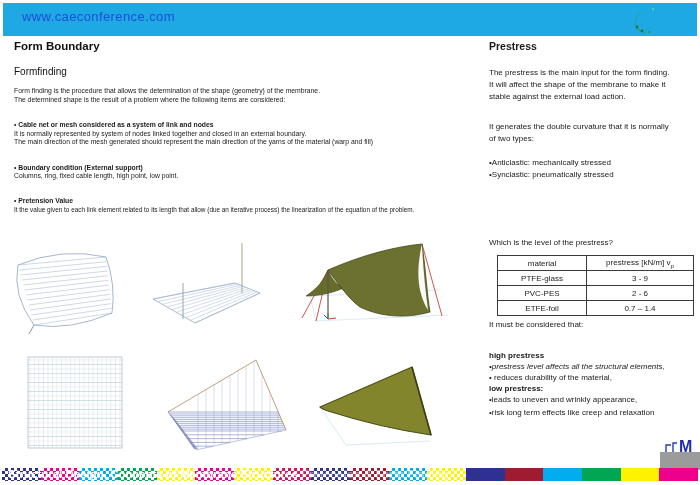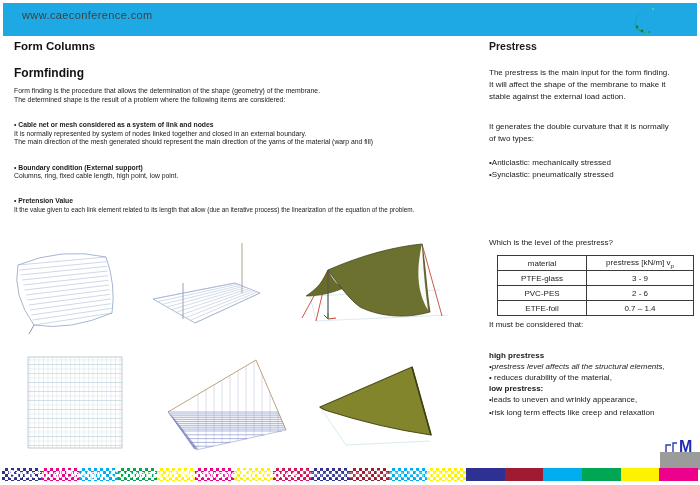--- a/index.html
+++ b/index.html
@@ -1,25 +1,25 @@
 <!DOCTYPE html>
 <html><head>
 <meta charset="utf-8">
 <style>
   html,body{margin:0;padding:0;background:#fff;}
   .page{position:relative;width:700px;height:485px;background:#fff;overflow:hidden;
         font-family:"Liberation Sans",sans-serif;color:#111;}
   
   .topbar{position:absolute;left:3px;top:3px;width:694px;height:33px;background:#1fa9e4;}
-  .url{position:absolute;left:22px;top:9px;font-size:11px;color:#404040;letter-spacing:.4px;}
+  .url{position:absolute;left:22px;top:9px;font-size:13px;color:#1d4ed8;letter-spacing:.4px;}
   .cae-logo{position:absolute;left:619px;top:2px;width:48px;height:30px;}
   
   .lt{position:absolute;white-space:nowrap;}
   .title{font-size:11.5px;font-weight:bold;}
-  .subhead{font-size:12px;font-weight:bold;}
+  .subhead{font-size:10px;font-weight:normal;}
   .body6{font-size:6.8px;color:#1a1a1a;}
   .bold{font-weight:bold;}
   .rline{position:absolute;left:489px;font-size:8px;white-space:nowrap;color:#1a1a1a;}
   table.prestress{position:absolute;left:497px;top:255px;border-collapse:collapse;font-size:8px;}
   table.prestress td,table.prestress th{border:1px solid #3a3a3a;text-align:center;
         font-weight:normal;padding:0;height:14px;color:#222;}
   td.c1,th.c1{width:88px;} td.c2,th.c2{width:106px;}
   sub{font-size:6px;}
   
   .fig{position:absolute;}
@@ -44,21 +44,21 @@
     <svg class="cae-logo" viewBox="0 0 48 30">
       <path d="M30,3 C20,5 13,11 13,18 C13,24 18,28 25,28 C17,26 12,21 14,15 C16,9 22,5 30,3 Z" fill="#2f9e44" opacity="0.9"></path>
       <circle cx="15" cy="22" r="1.4" fill="#1b7a34"></circle>
       <circle cx="20" cy="26" r="1.4" fill="#1b7a34"></circle>
       <circle cx="27" cy="27" r="1.2" fill="#2f9e44"></circle>
       <circle cx="31" cy="4" r="1.1" fill="#74c69d"></circle>
     </svg>
   </div>
   <div class="url">www.caeconference.com</div>
 
-  <div class="lt title" style="left:14px;top:40px;">Form Columns</div>
+  <div class="lt title" style="left:14px;top:40px;">Form Boundary</div>
   <div class="lt subhead" style="left:14px;top:66px;">Formfinding</div>
   <div class="lt body6" style="left:14px;top:87px;">Form finding is the procedure that allows the determination of the shape (geometry) of the membrane.</div>
   <div class="lt body6" style="left:14px;top:96px;">The determined shape is the result of a problem where the following items are considered:</div>
 
   <div class="lt body6 bold" style="left:14px;top:121px;">• Cable net or mesh considered as a system of link and nodes</div>
   <div class="lt body6" style="left:14px;top:130px;">It is normally represented by system of nodes linked together and closed in an external boundary.</div>
   <div class="lt body6" style="left:14px;top:138px;">The main direction of the mesh generated should represent the main direction of the yarns of the material (warp and fill)</div>
 
   <div class="lt body6 bold" style="left:14px;top:164px;">• Boundary condition (External support)</div>
   <div class="lt body6" style="left:14px;top:172px;">Columns, ring, fixed cable length, high point, low point.</div>

